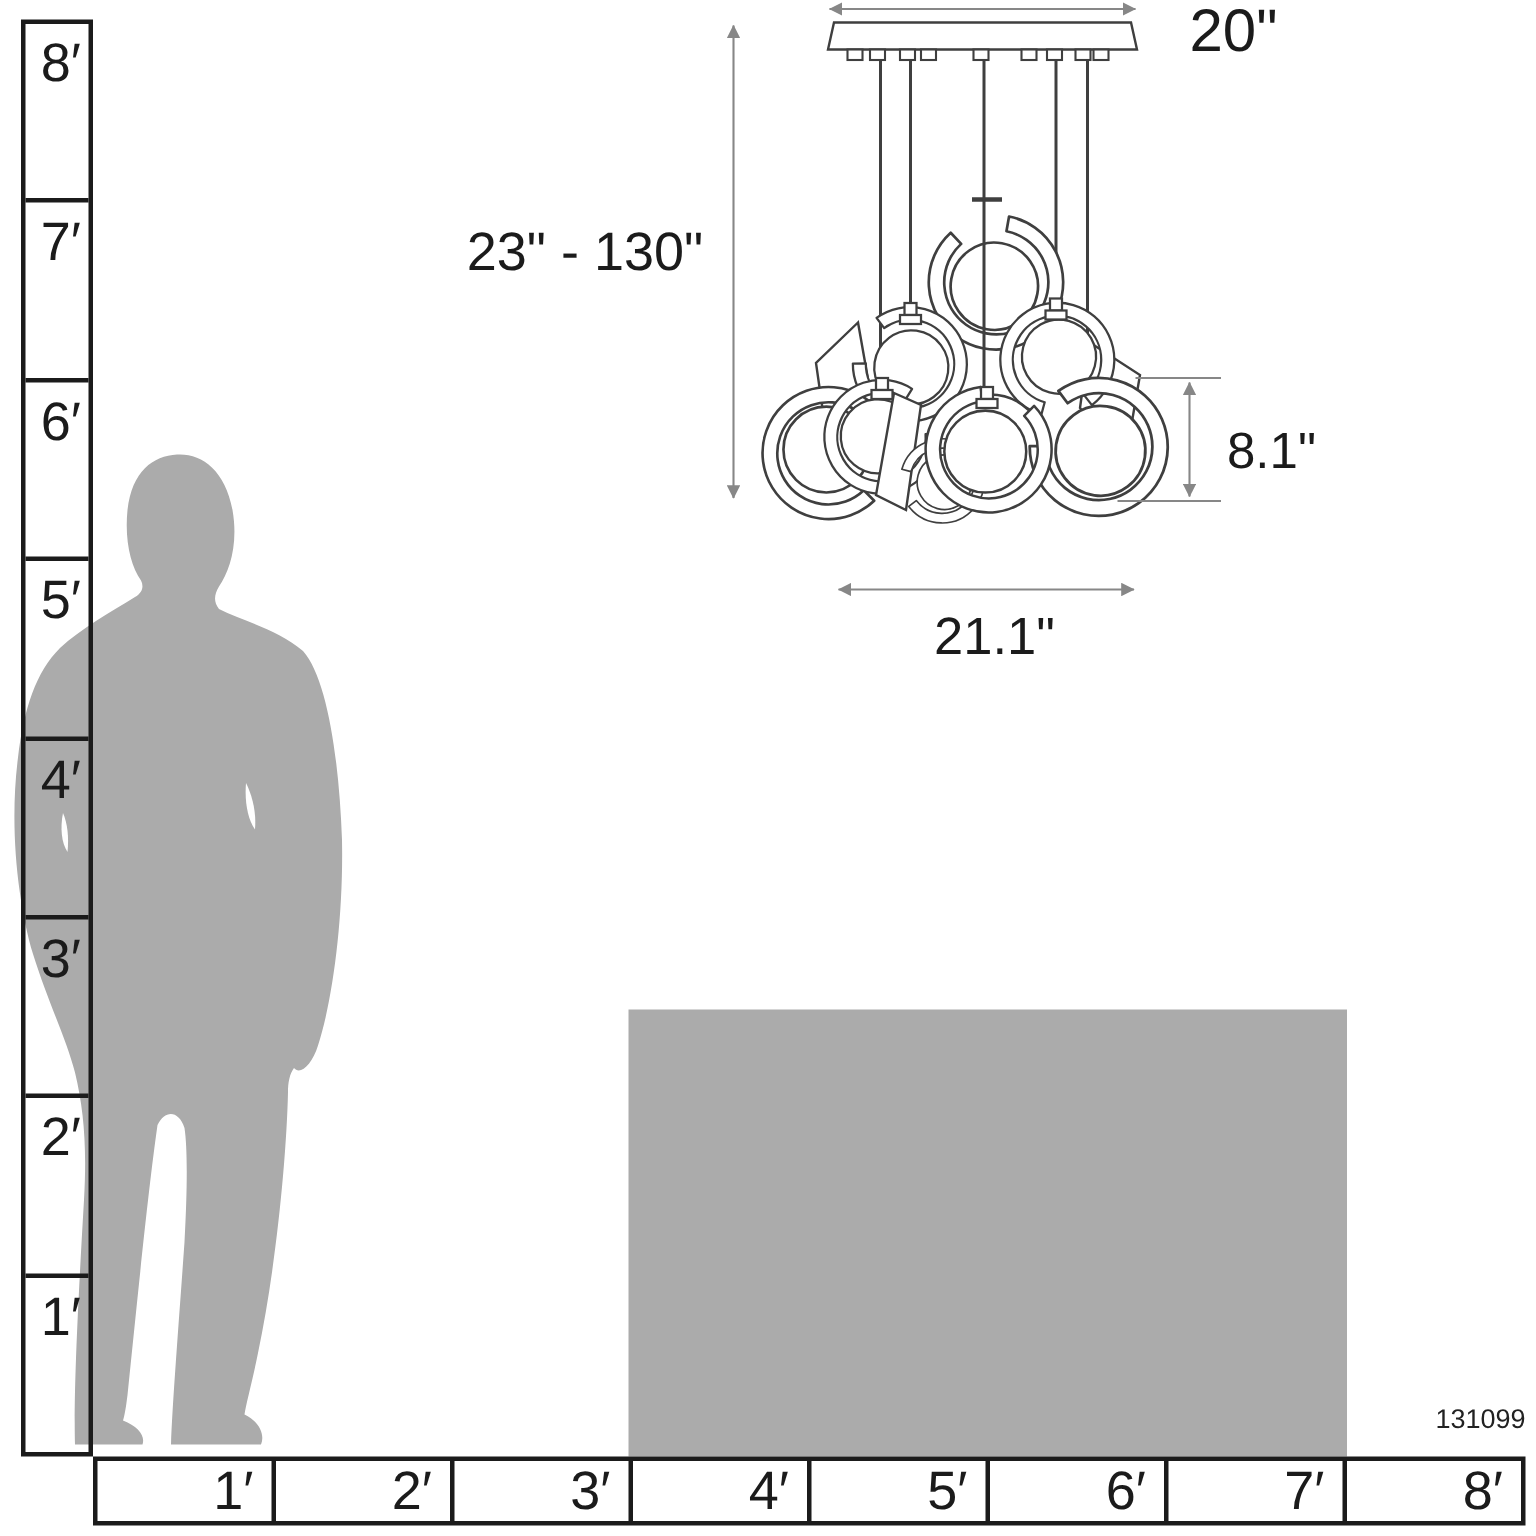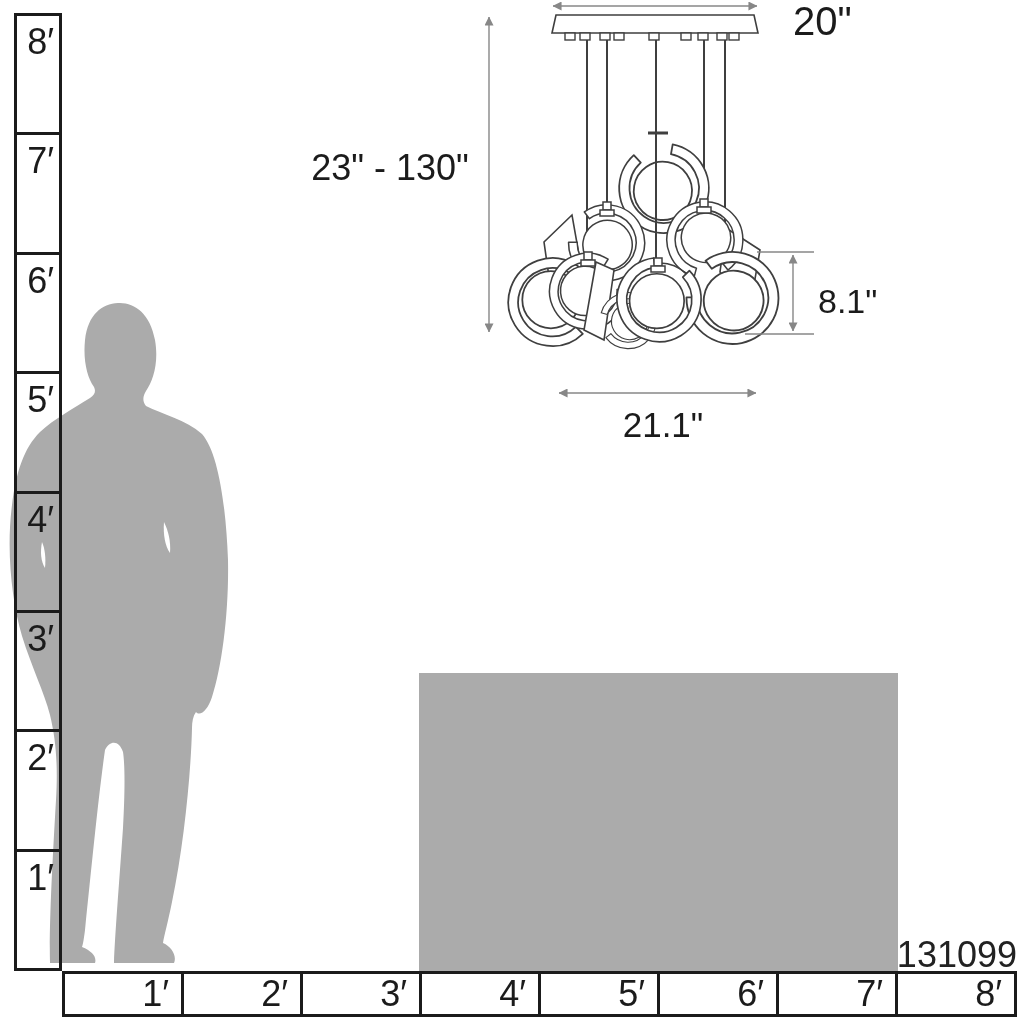--- a/index.html
+++ b/index.html
@@ -31,21 +31,21 @@
   .h-ruler .cell{flex:1;border-left:3px solid #1b1b1b;text-align:right;
     font-size:36px;line-height:40px;padding-right:12px;}
   .h-ruler .cell:first-child{border-left:none;}
   
   .dim-label{position:absolute;line-height:1;white-space:nowrap;}
   .lbl-canopy{left:793px;top:1px;font-size:40px;}
   .lbl-height{left:290px;top:150px;width:200px;text-align:center;font-size:36px;}
   .lbl-shade{left:818px;top:284px;font-size:34px;}
   .lbl-width{left:613px;top:407px;width:100px;text-align:center;font-size:35px;}
   .sku{position:absolute;left:880px;top:937px;width:137px;text-align:right;
-    font-size:36px;line-height:1;color:#222;}
+    font-size:18px;line-height:1;color:#222;}
 </style>
 </head>
 <body>
 
 <div class="stage">
 
   <div class="table-block"></div>
 
   <svg class="art" viewBox="0 0 1024 1024">
     <defs>

